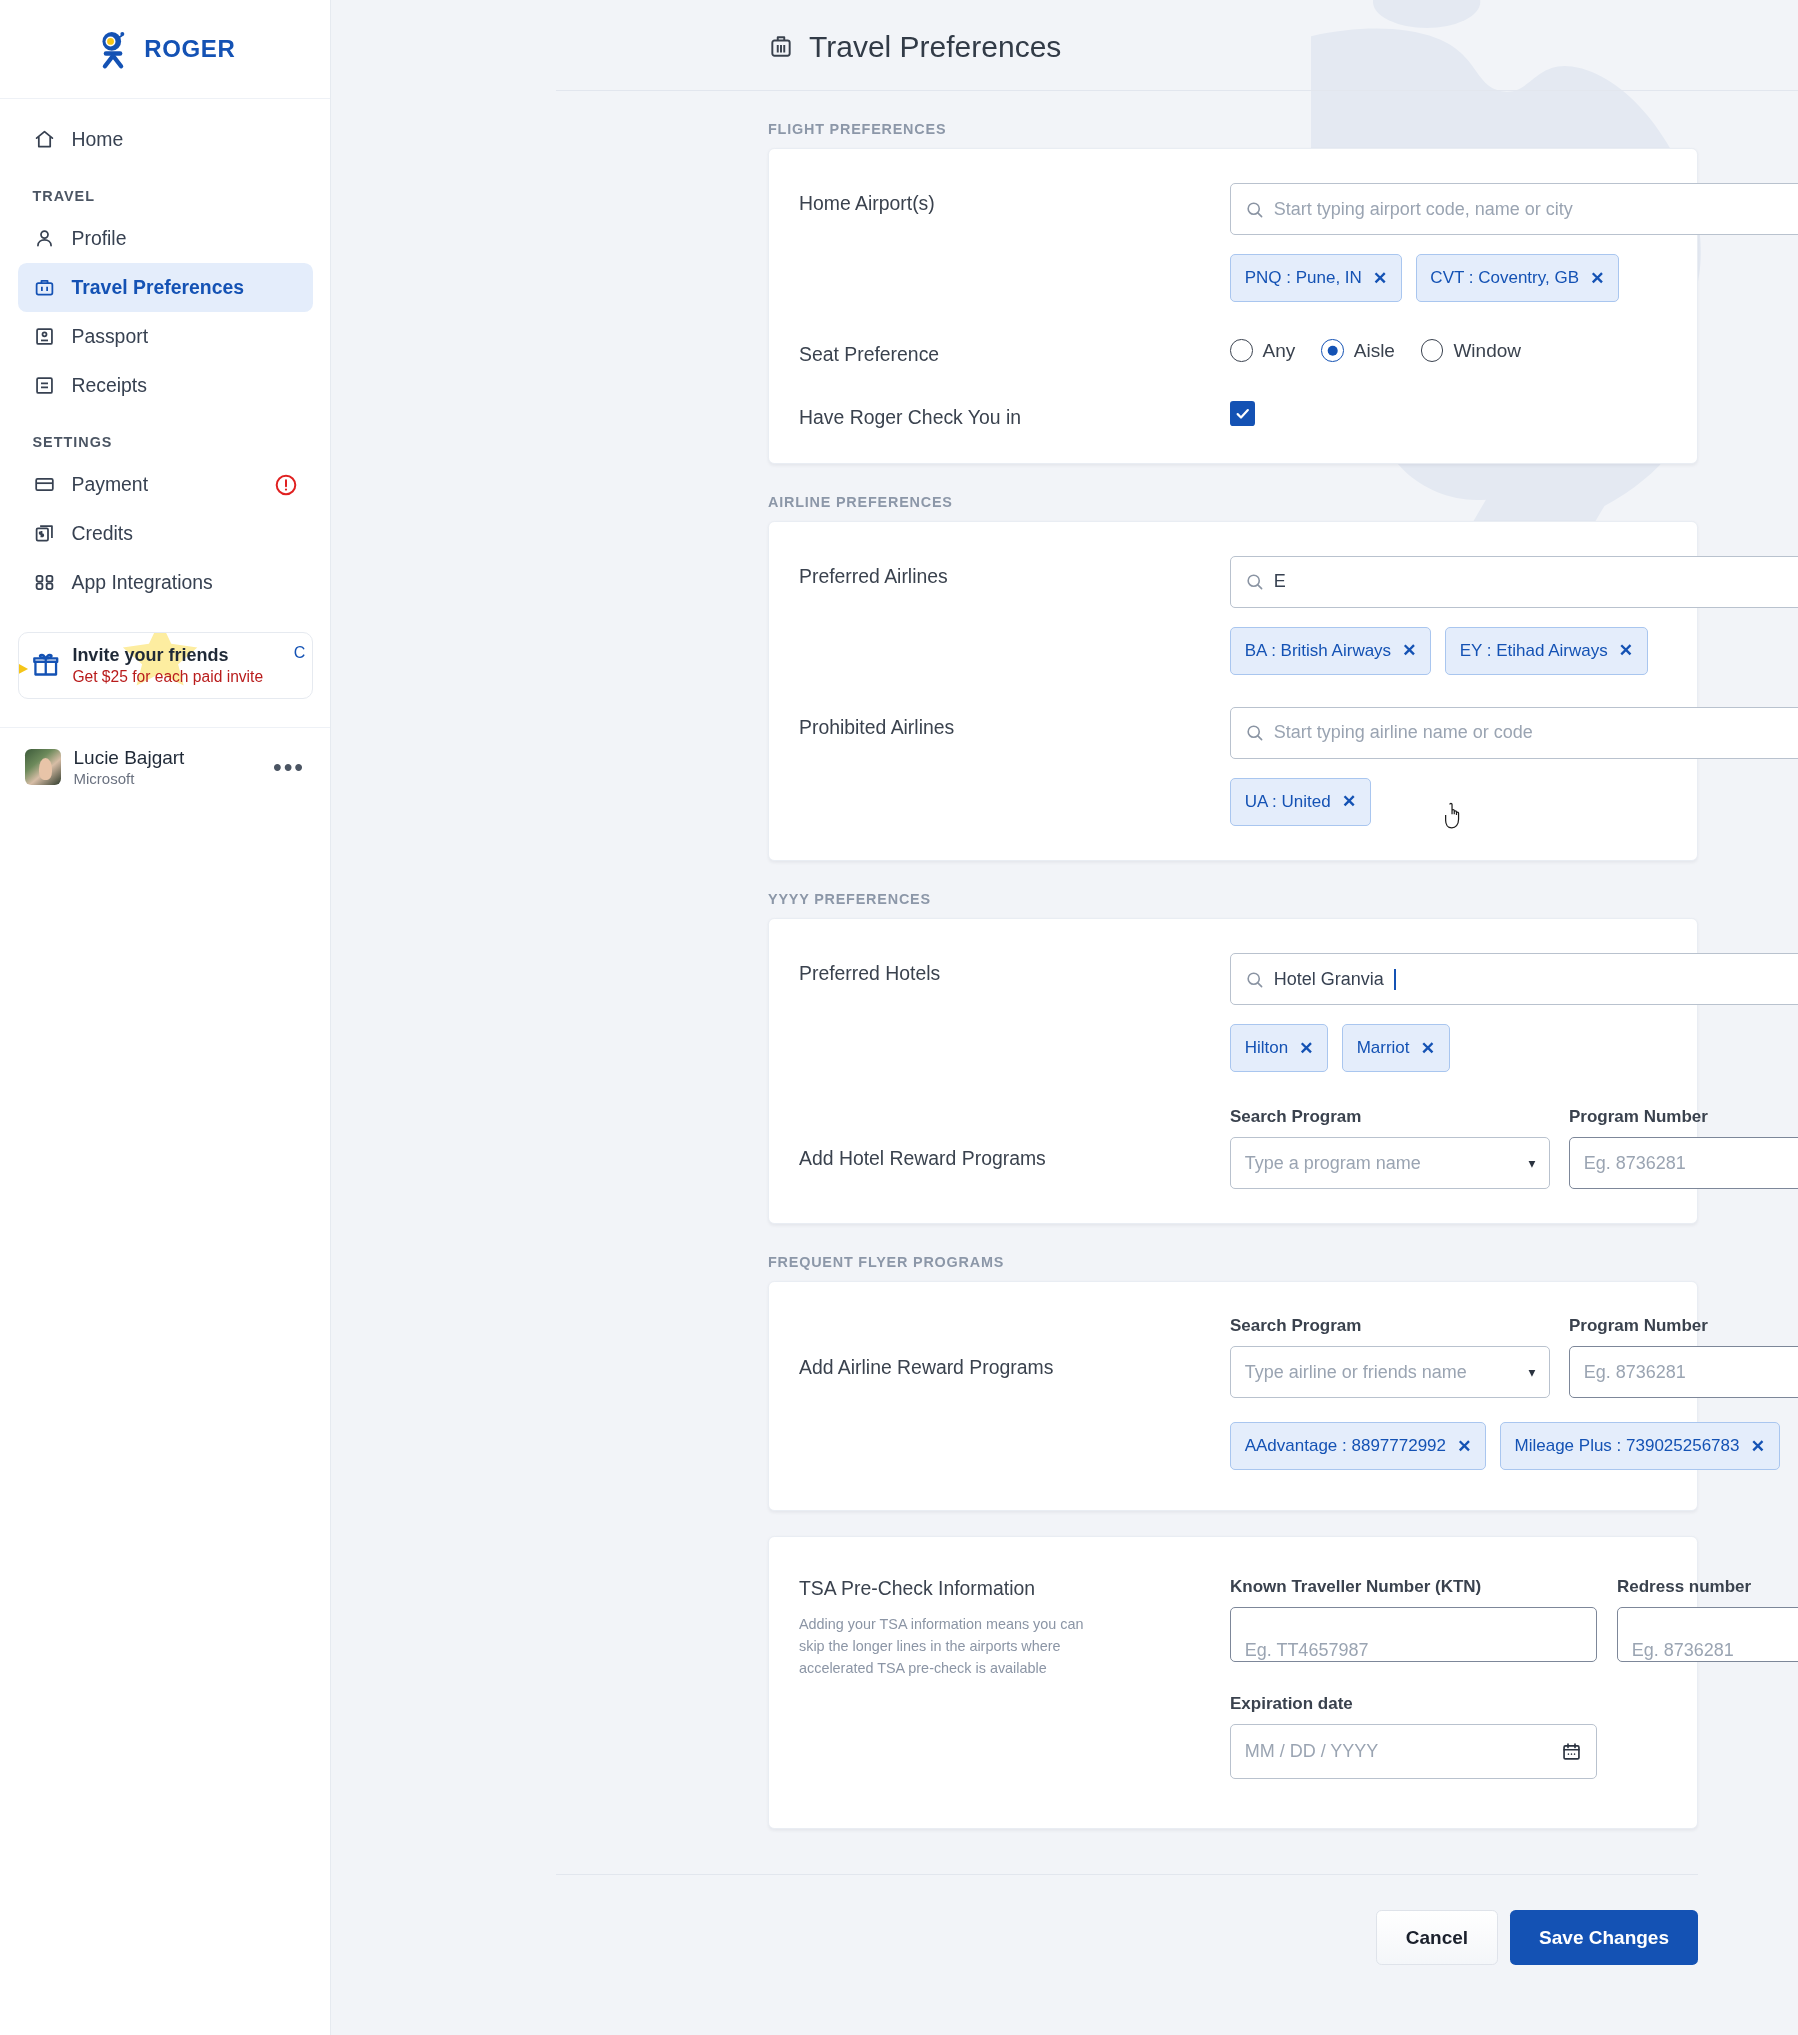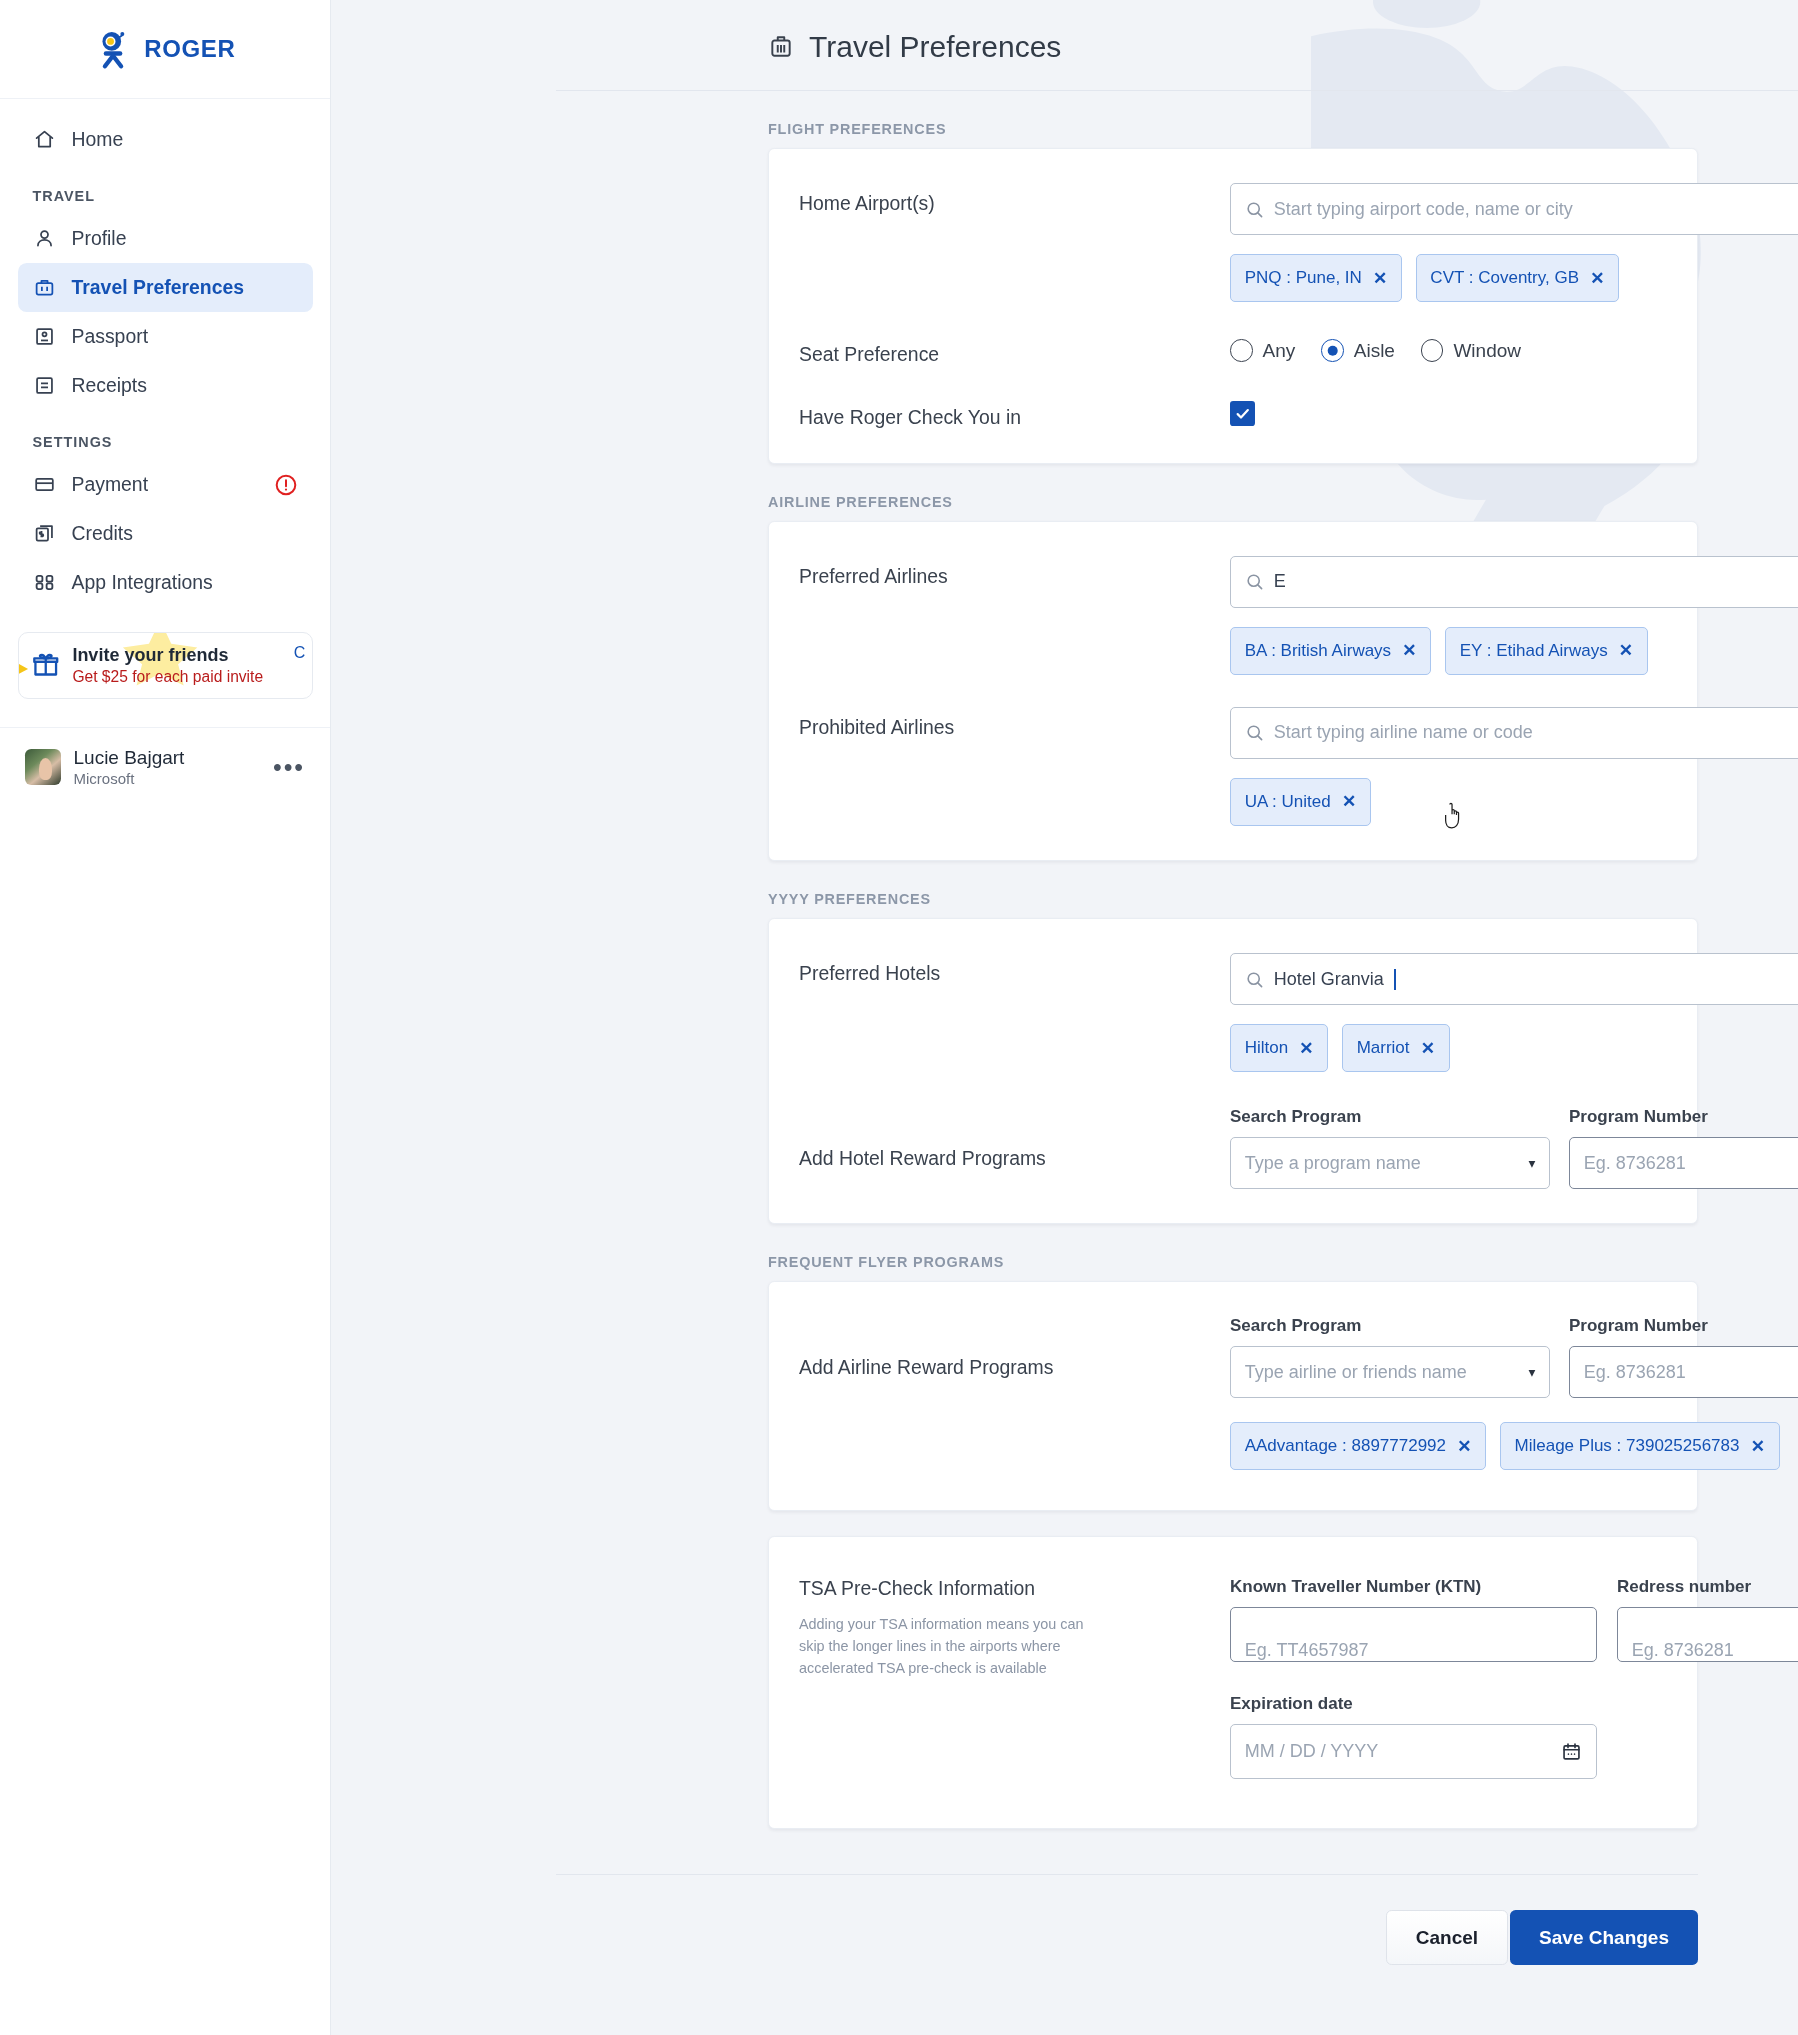--- a/index.html
+++ b/index.html
@@ -157,21 +157,21 @@
   .tsafield { width: 367px; height: 55px; border:1.2px solid #7d8799; border-radius:5px; background:#fff;
             display:flex; align-items:flex-end; padding: 0 13.7px; }
   .datefield { width: 367px; height: 55px; border:1.2px solid #b9c2ce; border-radius:5px; background:#fff;
             display:flex; align-items:center; padding: 0 13.7px; gap: 6.2px;}
   .datefield .cal { margin-left:auto; width:21px; height:21px; }
 
   .tsa-grid { display:flex; gap: 20px; }
   .tsa-bottom { margin-top: 32px; }
 
   .footbar { margin-top: 45px; padding-top: 35px; border-top: 1.2px solid #e2e6ee;
-             display:flex; justify-content:flex-end; gap: 2px; padding-bottom: 37px;
+             display:flex; justify-content:flex-end; gap: 12px; padding-bottom: 37px;
              margin-left:-212px; padding-right:0;}
   .btn-cancel {
     height: 55px; padding: 0 29px; border-radius:5.6px; border:1.2px solid #dfe3ea;
     background: linear-gradient(#ffffff,#f4f6f9); font-size: 19px; font-weight:bold; color:#1a202c;
     display:flex; align-items:center; cursor:pointer;
   }
   .btn-save {
     height: 55px; padding: 0 29px; border-radius:5.6px; border:none;
     background:#1452b4; font-size: 19px; font-weight:bold; color:#fff;
     display:flex; align-items:center; cursor:pointer;

